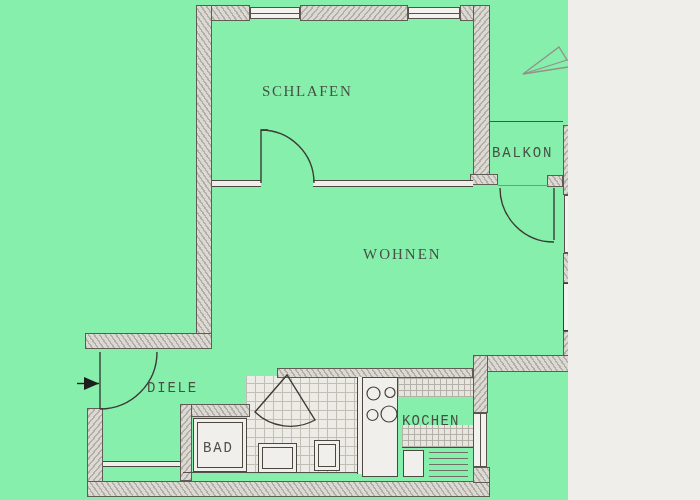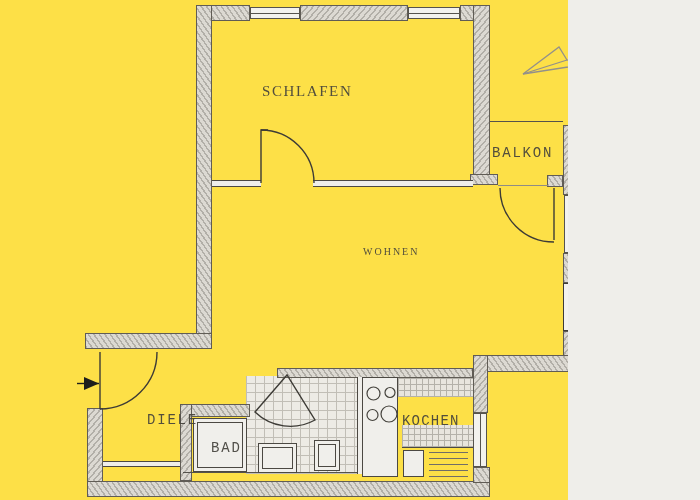--- a/index.html
+++ b/index.html
@@ -1,17 +1,17 @@
 <!DOCTYPE html>
 <html><head>
 <meta charset="utf-8">
 <style>
   html,body{margin:0;padding:0;background:#efeeea;}
   *{box-sizing:border-box;}
-  .plan{position:relative;width:568px;height:500px;background:#fde047;overflow:hidden;
+  .plan{position:relative;width:568px;height:500px;background:#86efac;overflow:hidden;
         font-family:"Liberation Serif", serif;}
   
   .wall{position:absolute;border:1px solid #605c55;
         background:repeating-linear-gradient(55deg,#b2afa8 0 1.5px,#dcd9d2 1.5px 4.5px);}
   .wall.alt{background:repeating-linear-gradient(130deg,#b2afa8 0 1.5px,#dcd9d2 1.5px 4.5px);}
   
   .twall{position:absolute;background:#efeeea;border-top:1.4px solid #4b4842;border-bottom:1.4px solid #4b4842;}
   .line-h{position:absolute;border-top:1.4px solid #55524c;height:0;}
   .line-h.light{border-top:1px solid #8f8c85;}
   
@@ -118,18 +118,18 @@
       <polygon points="84,377 84,390 99,383.5" fill="#1e1e1c"></polygon>
     </g>
     <g stroke="#93908a" stroke-width="1.3" fill="none">
       <path d="M523 74 L559 47 L567 60 L587 64 Z"></path>
       <path d="M523 74 L567 60"></path>
     </g>
   </svg>
 
   <span class="label lbl-lg" style="left:262px;top:83px;letter-spacing:1.6px;font-size:15px;">SCHLAFEN</span>
   <span class="label lbl-md" style="left:492px;top:145px;">BALKON</span>
-  <span class="label lbl-lg" style="left:363px;top:246px;font-size:10px;text-align:center;">WOHNEN</span>
-  <span class="label lbl-md" style="left:147px;top:380px;margin-top:32px;">DIELE</span>
-  <span class="label lbl-md" style="left:203px;top:440px;margin-left:8px;">BAD</span>
+  <span class="label lbl-lg" style="left:363px;top:246px;font-size:15px;text-align:center;">WOHNEN</span>
+  <span class="label lbl-md" style="left:147px;top:380px;">DIELE</span>
+  <span class="label lbl-md" style="left:203px;top:440px;">BAD</span>
   <span class="label lbl-md" style="left:402px;top:413px;letter-spacing:1.2px;">KOCHEN</span>
 
 </div>
 
 </body></html>

